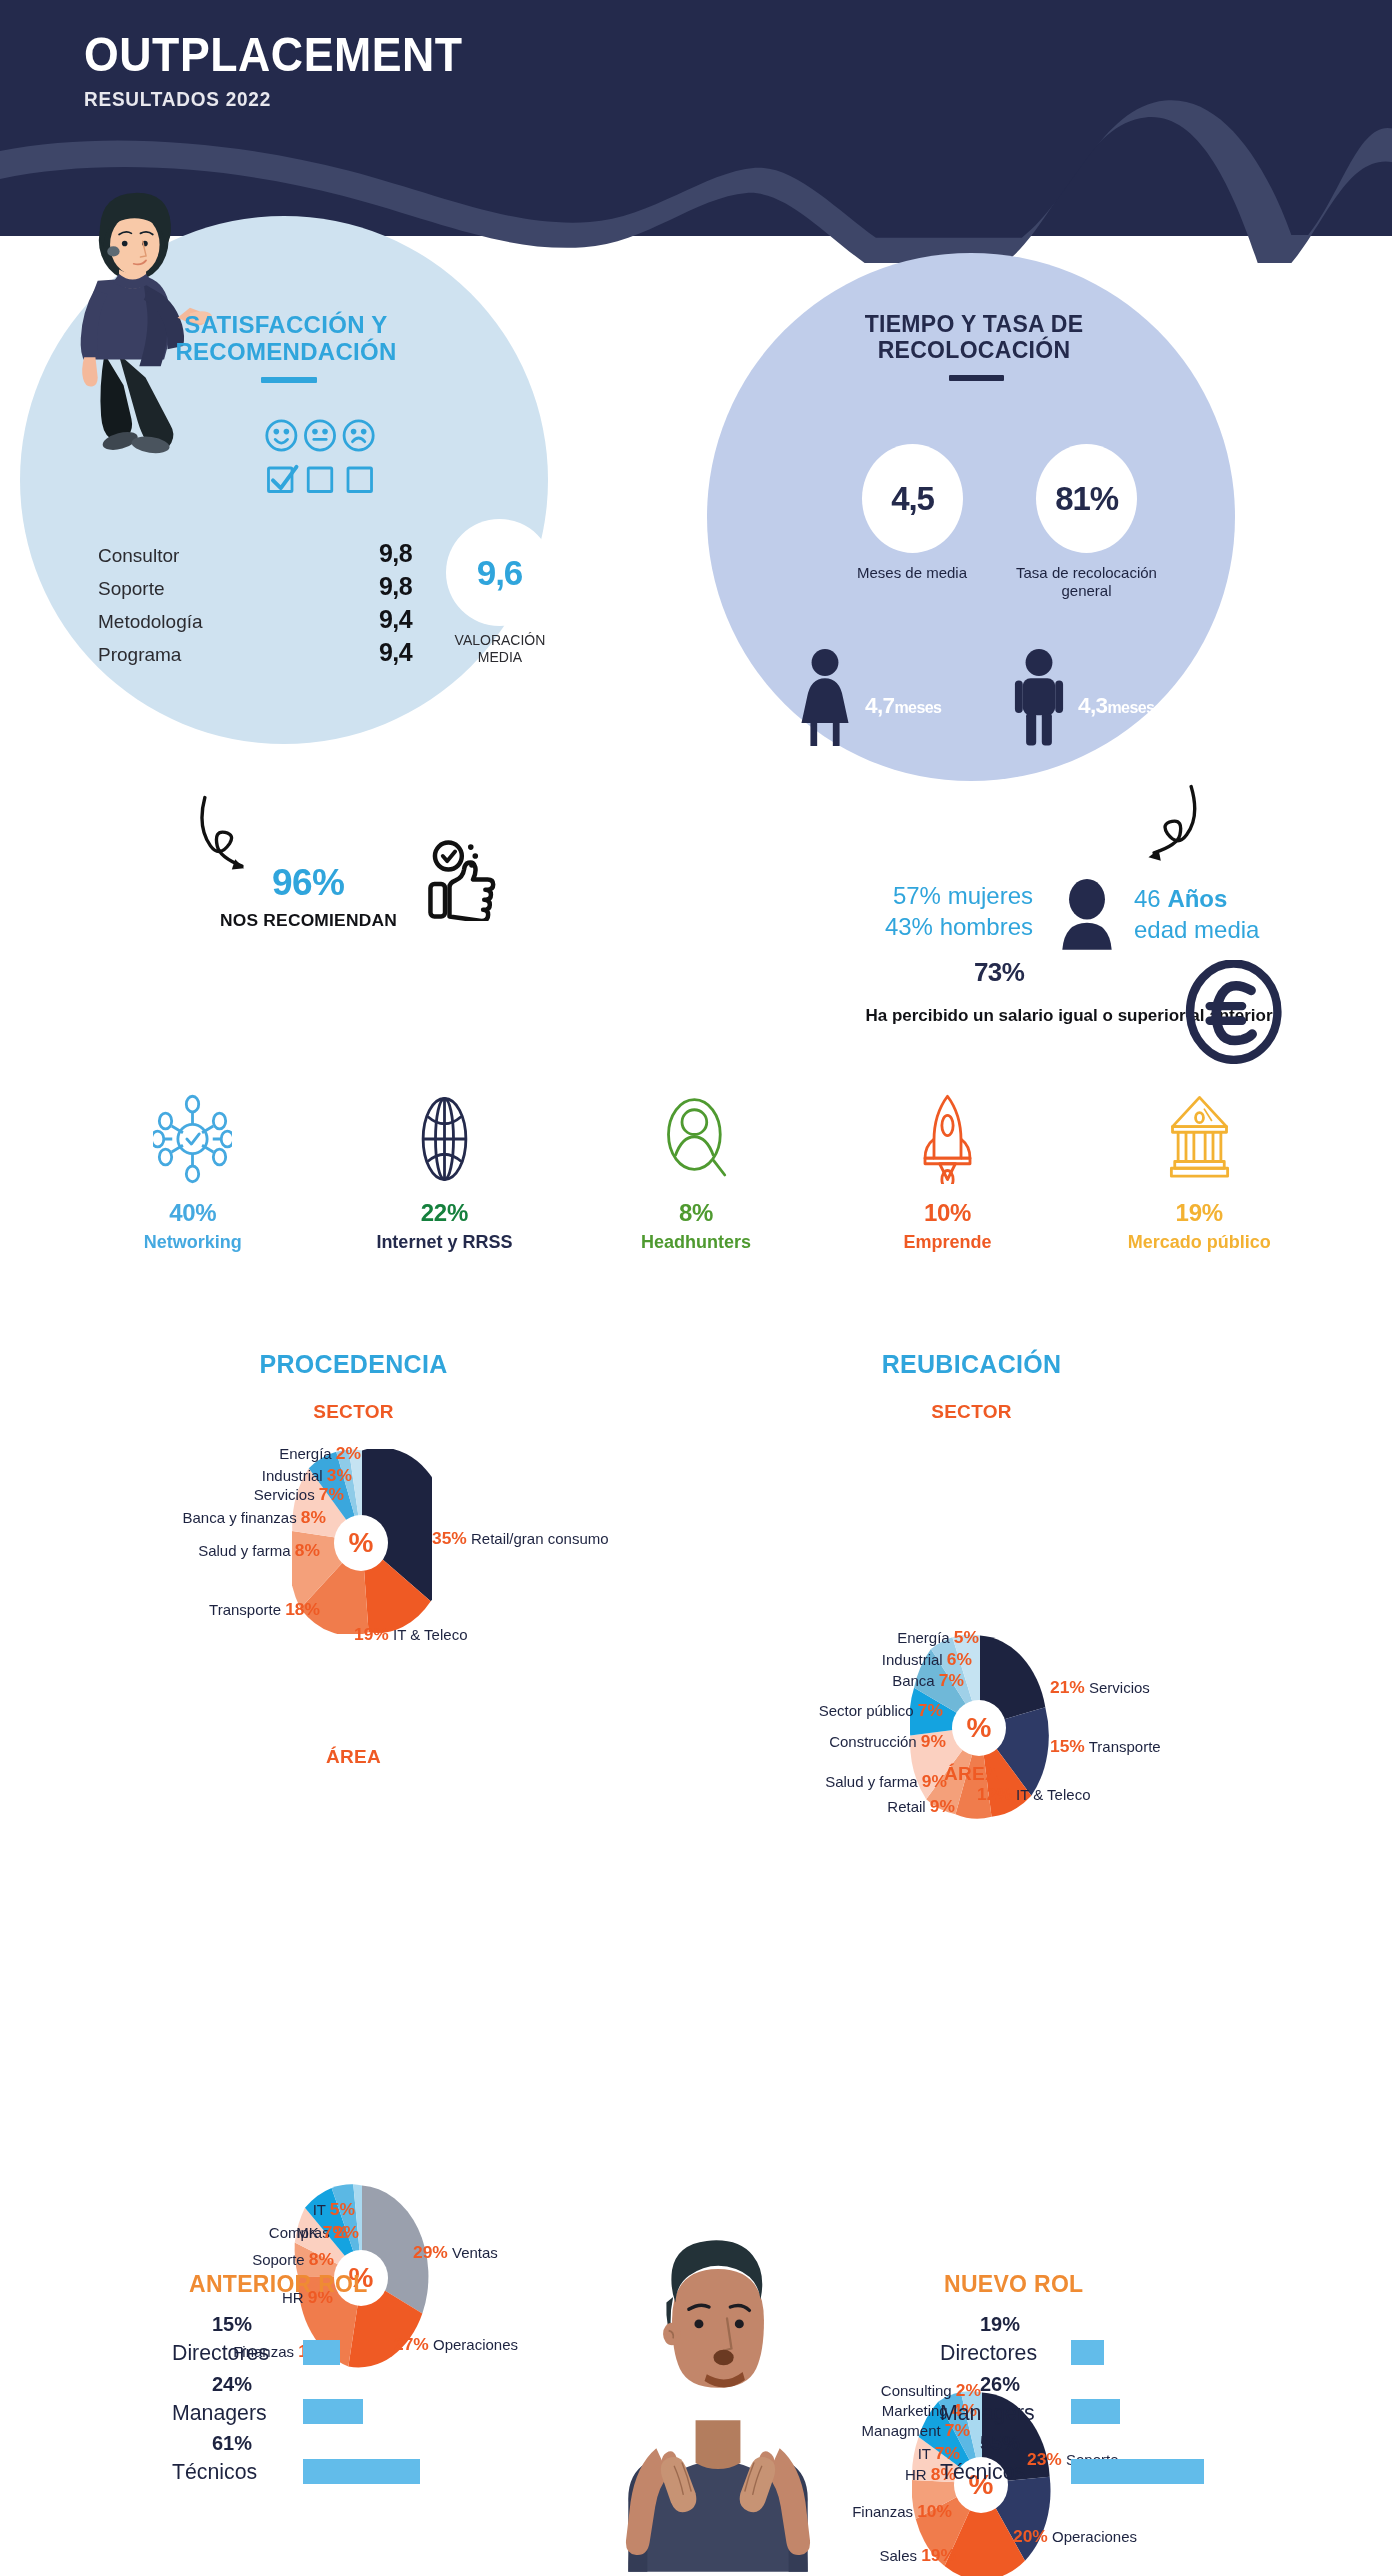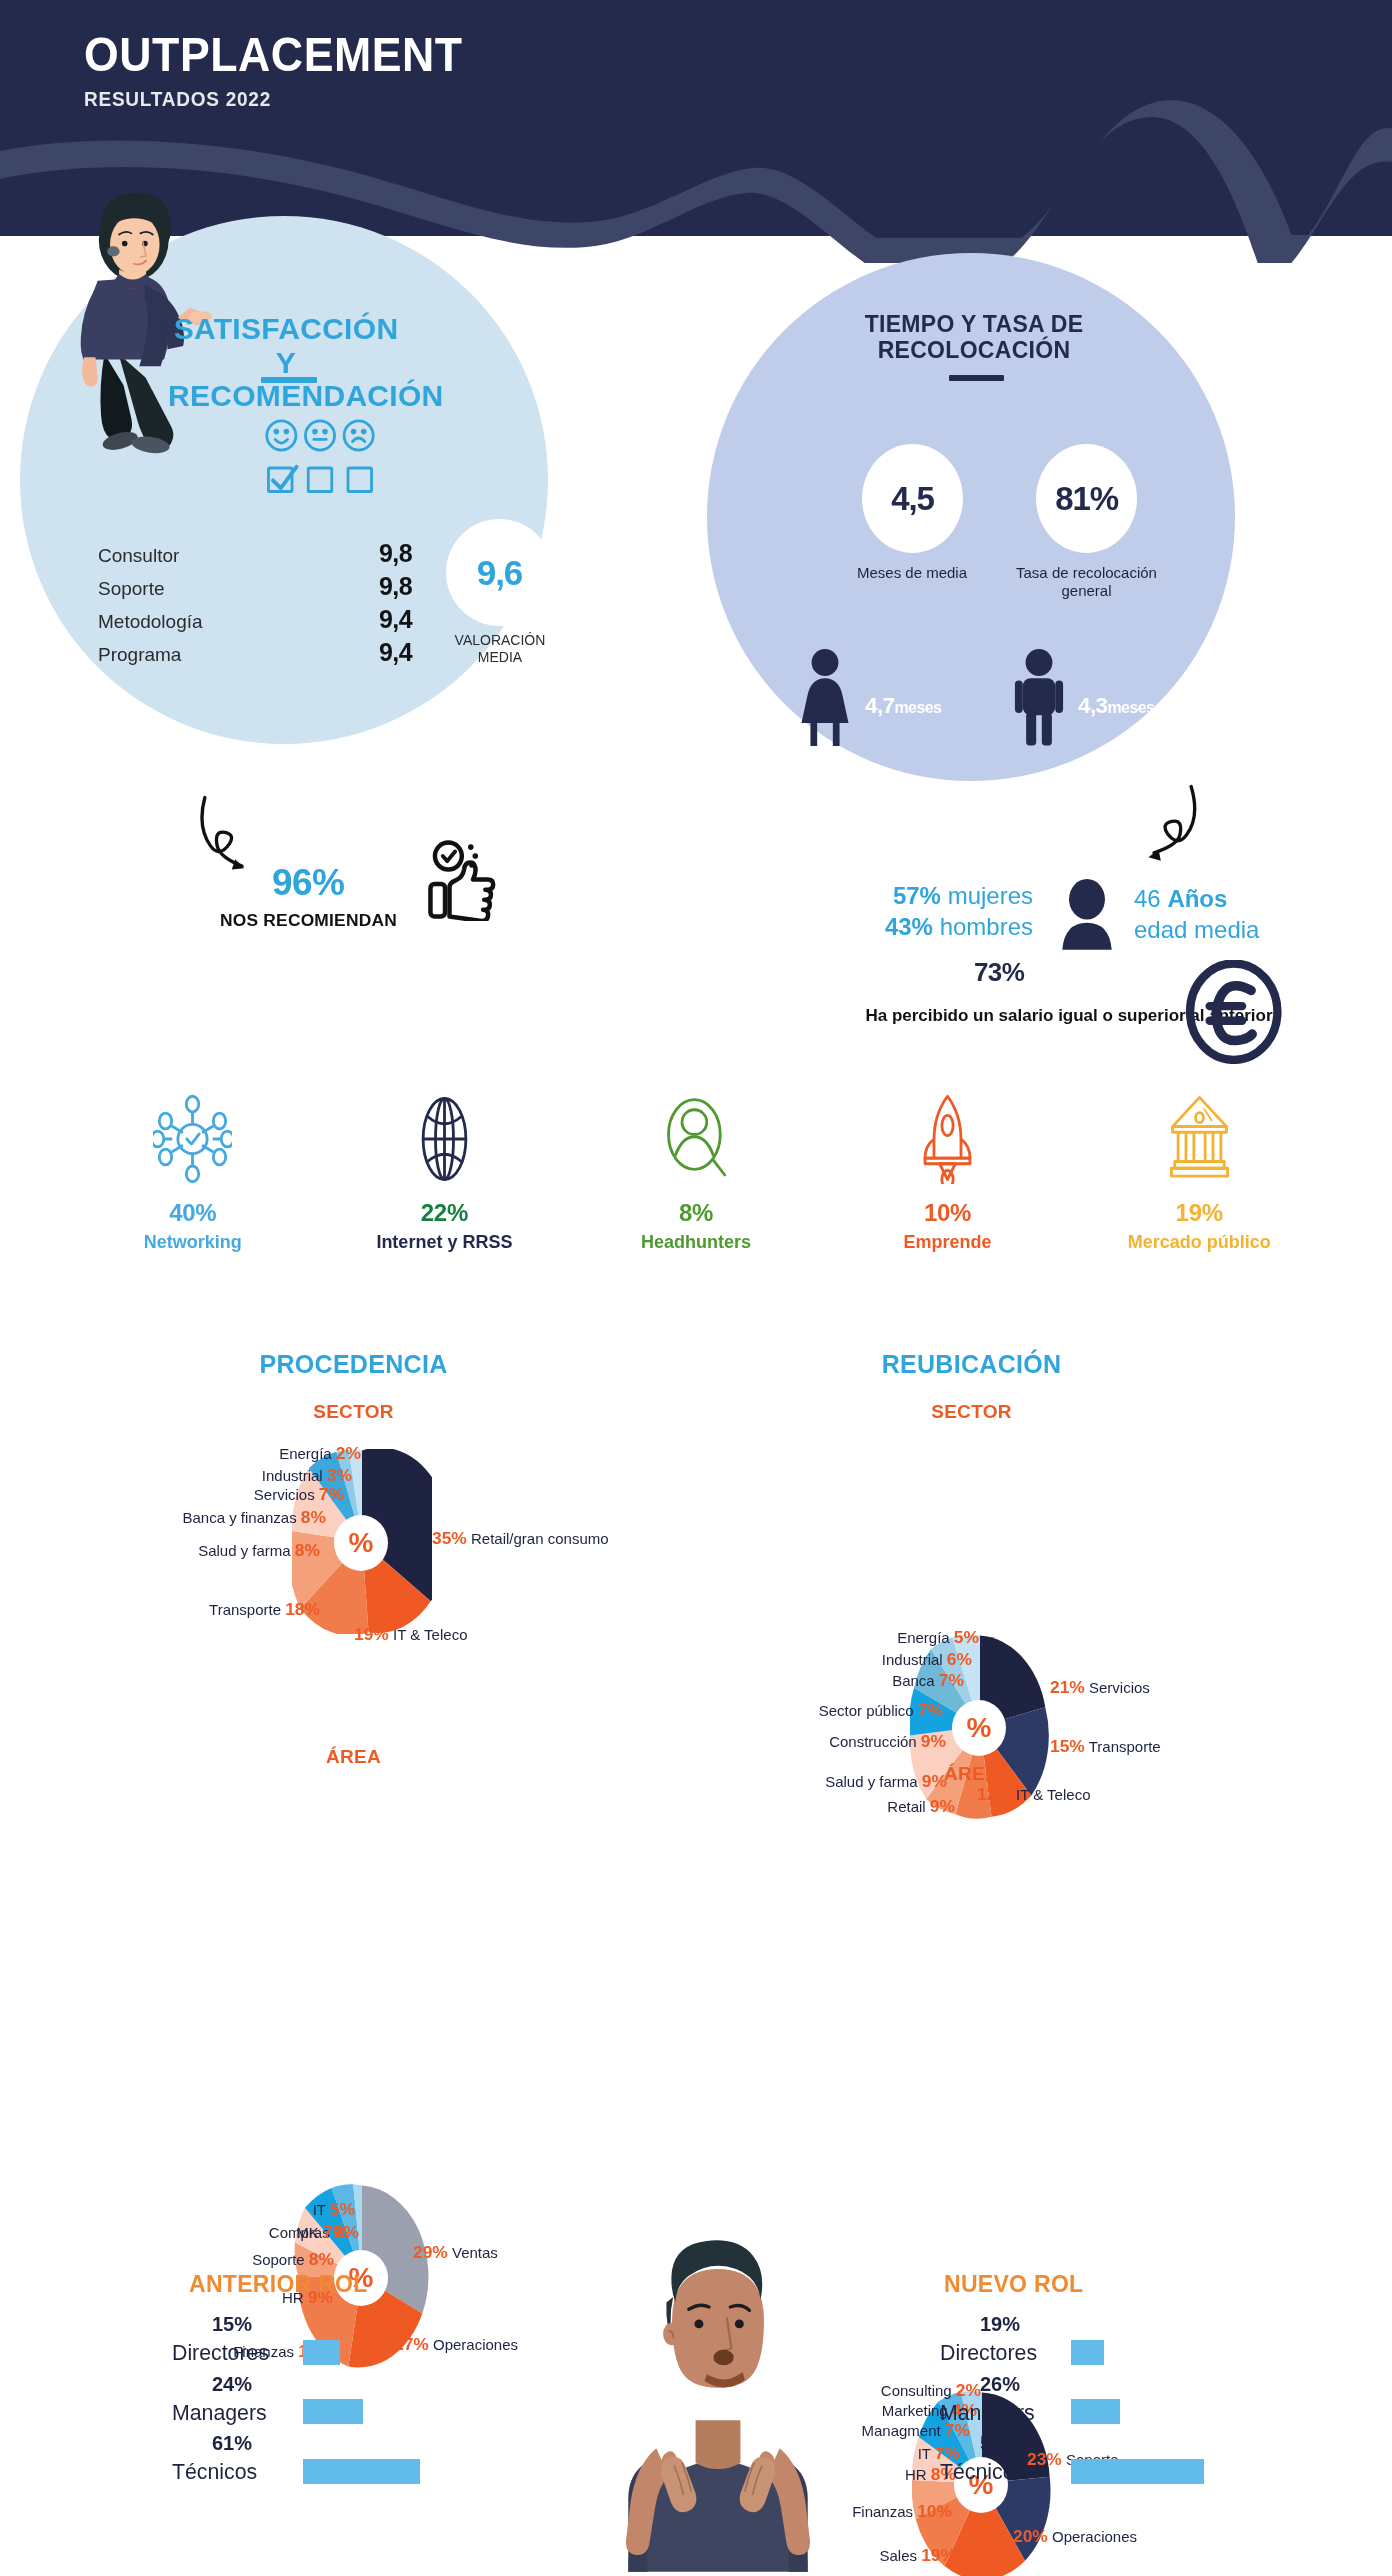--- a/index.html
+++ b/index.html
@@ -22,21 +22,21 @@
     font-size: 20px; font-weight: 700; letter-spacing: 0.8px;
     color:#e8e8ee; margin-top: 9px; transform: scaleX(0.95); transform-origin:left center;
   }
 
   
   .bigcircle { border-radius: 50%; }
   #circ-left  { left:19.7px;  top:216px; width:528px;  height:528px; background:#cfe2f0; }
   #circ-right { left:707px;top:253px; width:528px;  height:528px; background:#c0cdea; }
 
   .circ-head { text-align:center; font-weight:700; line-height:1.12; }
-  #satis-title { left:168px; top:312px; width:236px; font-size:30px; color:#30a5dc; letter-spacing:0.3px; }
+  #satis-title { left:168px; top:312px; width:236px; font-size:24px; color:#30a5dc; letter-spacing:0.3px; }
   #satis-rule  { left:261px; top:377px; width:56px; height:6.2px; background:#30a5dc; border-radius:1.1px; }
   #tiempo-title{ left:856px;top:312px; width:236px; font-size:23px; color:#242a4c; letter-spacing:0.3px; }
   #tiempo-rule { left:949px;top:375px; width:55px;  height:6.2px; background:#242a4c; border-radius:1.1px; }
 
   #faces  { left:264px; top:418px;  width:112px; height:35px; }
   #checks { left:264px; top:460px;  width:112px; height:35px; }
 
   
   #satis-rows { left:98px; top:539px; width:314px; }
   .srow { display:flex; align-items:baseline; justify-content:space-between;
@@ -70,21 +70,21 @@
 
   
   #arrow-left  { left:197px; top:794px; width:73px; height:79px; }
   #arrow-right { left:1126px;top:783px; width:73px; height:79px; }
   #rec-pct { left:272px; top:862px; font-size:37px; font-weight:800; color:#30a5dc; letter-spacing:-0.6px; }
   #rec-lab { left:220px; top:910px; font-size:17.4px; font-weight:800; color:#111216; letter-spacing:0.2px; }
   #thumb-icon { left:427px; top:837px; width:73px; height:84px; }
 
   #gender-block { left:797px; top:881px; width:236px; text-align:right; line-height:1.28; }
   .gender-line { font-size:24px; color:#30a5dc; }
-  .gender-line b { font-weight:700;margin-left:20px; }
+  .gender-line b { font-weight:400;margin-left:20px; }
   #person-icon { left:1056px; top:879px; width:62px; height:73px; }
   #age-block { left:1134px; top:884px; width:202px; font-size:24px; color:#30a5dc; line-height:1.28; }
   #age-block b { font-weight:800; }
   #salary-pct { left:974px; top:957px; font-size:26px; font-weight:800; color:#242a4c; letter-spacing:-0.6px; }
   #salary-lab { left:853px; top:1005px; width:432px; text-align:center;
       font-size:17px; font-weight:800; color:#111216; line-height:1.25; }
   #euro-icon { left:1185px; top:960px; width:98px; height:104px; }
 
   
   #channels { left:67px; top:1089px; width:1258px; display:flex; }

